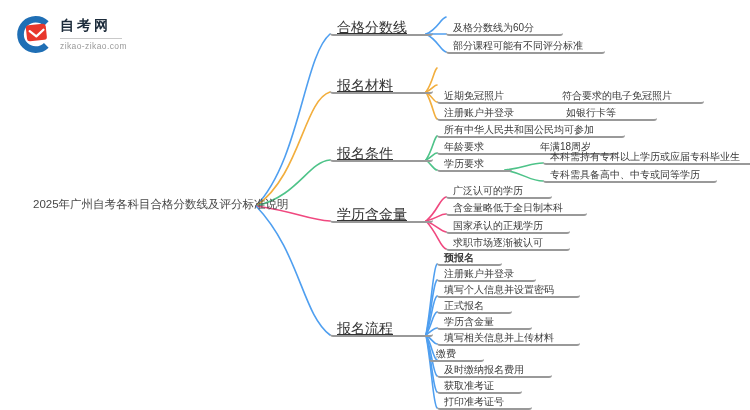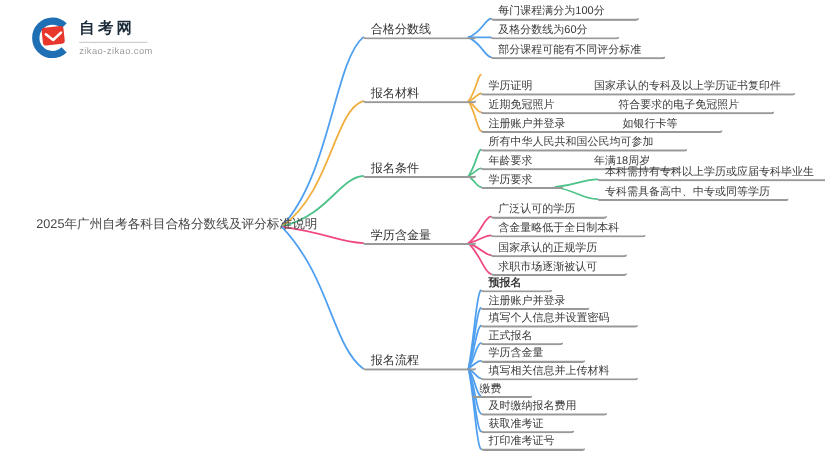--- a/index.html
+++ b/index.html
@@ -9,29 +9,29 @@
 
   
   .n{position:absolute;z-index:1;white-space:nowrap;font-size:10px;line-height:13px;height:13px;
      color:#3a3a3a;padding-left:7px;box-sizing:content-box;}
   .n.ul{border-bottom:2px solid #999;border-radius:0 0 3px 3px;}
   .c-blue{border-bottom-color:#4f9ff0;}
   .c-orange{border-bottom-color:#f2ae3d;}
   .c-green{border-bottom-color:#4ec389;}
   .c-pink{border-bottom-color:#f0487f;}
 
-  .lv1{font-size:11px;color:#333;}
+  .lv1{font-size:14px;color:#333;text-decoration:underline;}
   .kid{position:absolute;top:0;}
 
   
   .root{position:absolute;left:33px;top:198px;font-size:11.5px;line-height:13px;color:#474747;
         white-space:nowrap;z-index:1;}
 
   
-  .logo{position:absolute;left:26px;top:15px;z-index:2;display:flex;align-items:flex-start;}
+  .logo{position:absolute;left:14px;top:15px;z-index:2;display:flex;align-items:flex-start;}
   .logo-icon{width:38px;height:38px;}
   .logo-text{margin-left:8px;}
   .logo-title{font-size:14px;font-weight:bold;color:#1c2b3a;letter-spacing:3px;padding:2px 0 3px 0;}
   .logo-divider{height:1px;background:#c9c9c9;width:62px;}
   .logo-domain{font-size:8.5px;color:#9a9a9a;letter-spacing:.4px;padding-top:2px;}
 </style>
 </head>
 <body>
 
 <div id="stage">
@@ -102,28 +102,23 @@
   </div>
 
   <div class="root">2025年广州自考各科目合格分数线及评分标准说明</div>
 
   <div class="n ul lv1 c-blue" style="left:330px;top:21px;width:96px;">合格分数线</div>
   <div class="n ul lv1 c-orange" style="left:330px;top:79px;width:96px;">报名材料</div>
   <div class="n ul lv1 c-green" style="left:330px;top:147px;width:96px;">报名条件</div>
   <div class="n ul lv1 c-pink" style="left:330px;top:208px;width:96px;">学历含金量</div>
   <div class="n ul lv1 c-blue" style="left:330px;top:322px;width:96px;">报名流程</div>
 
-  <div class="n ul c-blue" style="left:446px;top:4px;width:128px;">每门课程满分为100分</div>
   <div class="n ul c-blue" style="left:446px;top:21px;width:110px;">及格分数线为60分</div>
   <div class="n ul c-blue" style="left:446px;top:39px;width:152px;">部分课程可能有不同评分标准</div>
 
-  <div class="n ul c-orange" style="left:437px;top:72px;width:279px;">
-    <span>学历证明</span>
-    <span class="kid" style="left:103px;">国家承认的专科及以上学历证书复印件</span>
-  </div>
   <div class="n ul c-orange" style="left:437px;top:89px;width:260px;">
     <span>近期免冠照片</span>
     <span class="kid" style="left:125px;">符合要求的电子免冠照片</span>
   </div>
   <div class="n ul c-orange" style="left:437px;top:106px;width:213px;">
     <span>注册账户并登录</span>
     <span class="kid" style="left:129px;">如银行卡等</span>
   </div>
 
   <div class="n ul c-green" style="left:437px;top:123px;width:181px;">所有中华人民共和国公民均可参加</div>

